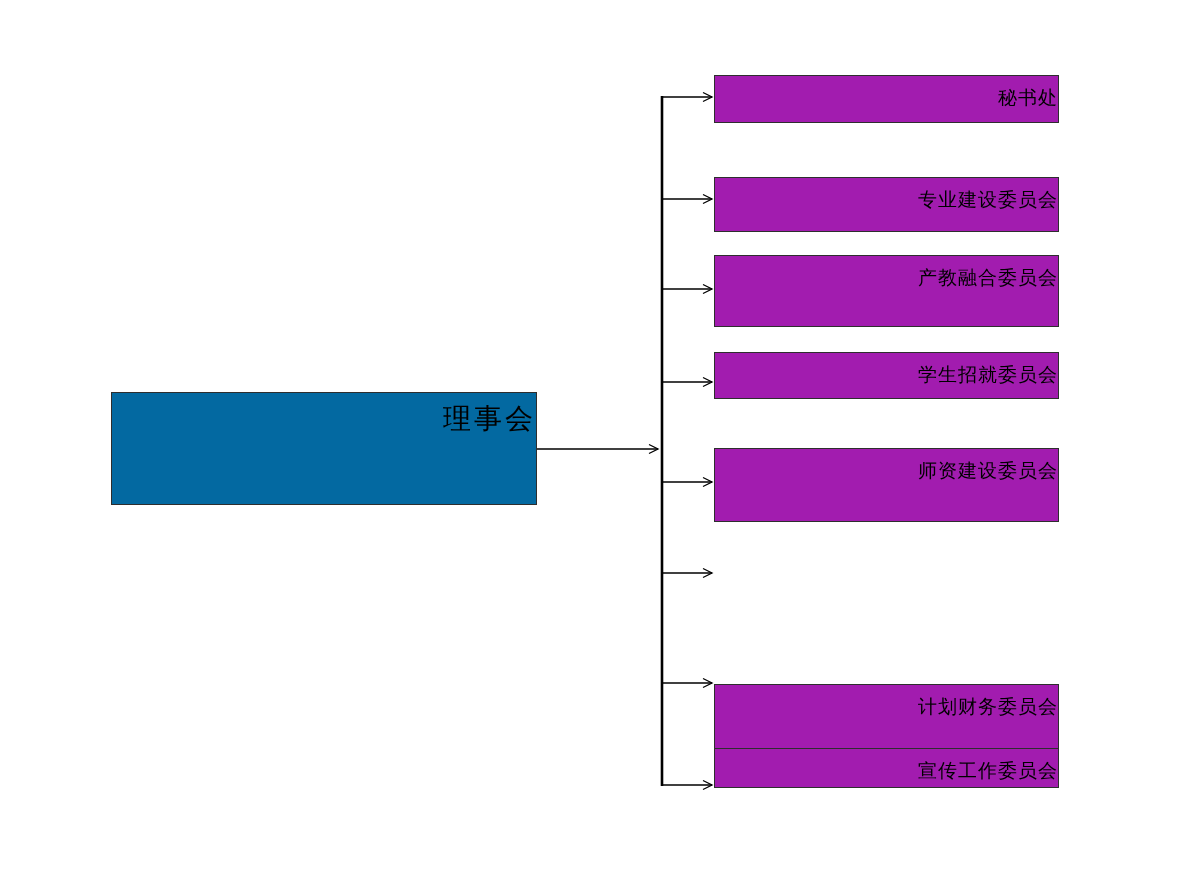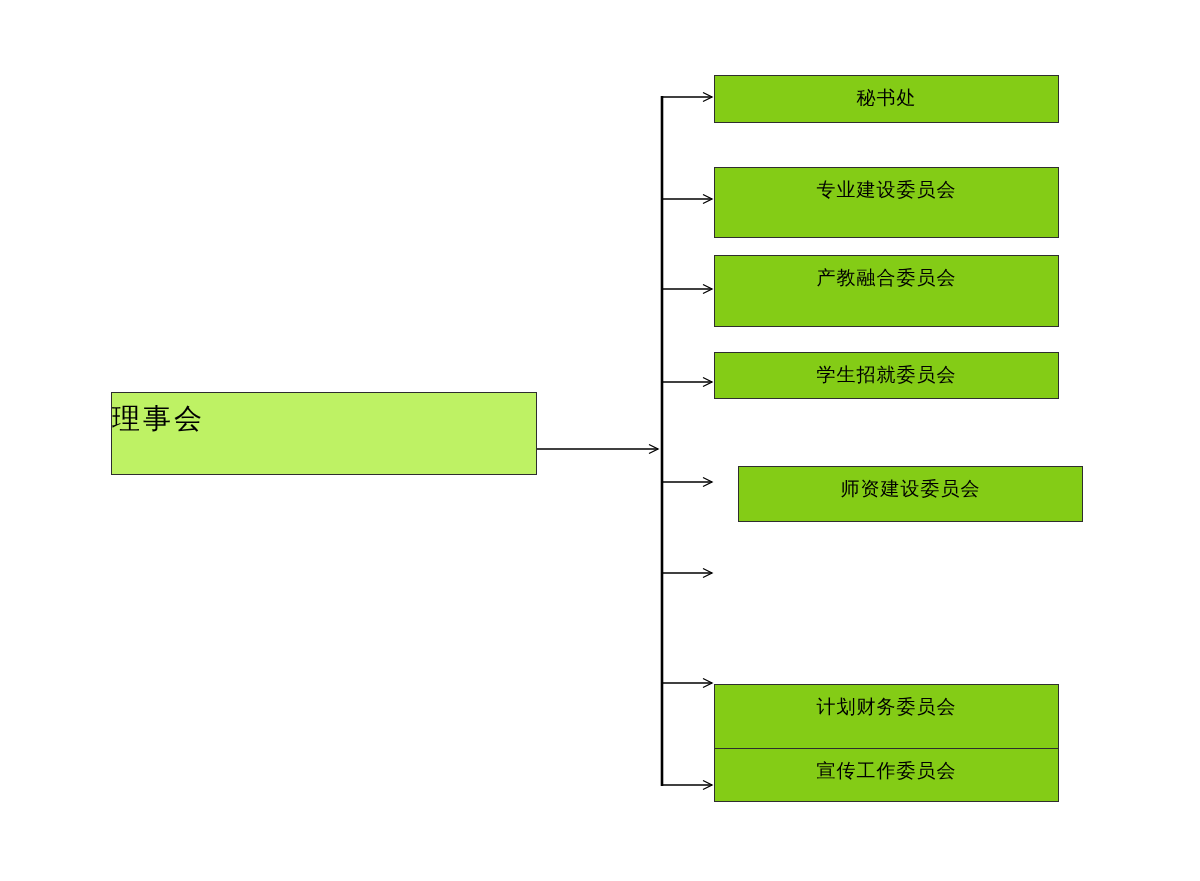--- a/index.html
+++ b/index.html
@@ -3,26 +3,26 @@
 <meta charset="utf-8">
 <style>
   html,body{margin:0;padding:0;background:#ffffff;}
   .canvas{
     position:relative;width:1200px;height:881px;background:#ffffff;
     font-family:"Liberation Sans","DejaVu Sans",sans-serif;color:#000000;overflow:hidden;
   }
   .connectors{position:absolute;left:0;top:0;width:1200px;height:881px;}
   .rbox{
     position:absolute;left:714px;width:345px;box-sizing:border-box;
-    border:1.5px solid #2e2e2e;background:#84cc16;
-    text-align:center;padding-top:9px;font-size:19px;letter-spacing:1px;
+    border:1.5px solid #2e2e2e;background:#a21caf;
+    text-align:right;padding-top:9px;font-size:19px;letter-spacing:1px;
   }
   .root-box{
-    position:absolute;left:111px;top:392px;width:426px;height:83px;box-sizing:border-box;
-    border:1.6px solid #2e2e2e;background:#bef264;text-align:left;
+    position:absolute;left:111px;top:392px;width:426px;height:113px;box-sizing:border-box;
+    border:1.6px solid #2e2e2e;background:#0369a1;text-align:right;
   }
   .root-title{font-size:28px;margin-top:7px;letter-spacing:3px;}
   .root-subtitle{font-size:18px;line-height:25px;margin-top:4px;letter-spacing:0.5px;}
 </style>
 </head>
 <body>
 
 <div class="canvas">
 
   <svg class="connectors" width="1200" height="881" viewBox="0 0 1200 881" xmlns="http://www.w3.org/2000/svg">
@@ -46,32 +46,32 @@
     <line x1="663" y1="785" x2="712" y2="785" stroke="#000000" stroke-width="1.3" marker-end="url(#arr)"></line>
   </svg>
 
   <div class="root-box">
     <div class="root-title">理事会</div>
   </div>
 
   <div class="rbox" style="top:75px;height:48px;">
     <span>秘书处</span>
   </div>
-  <div class="rbox" style="top:167px;height:71px;">
+  <div class="rbox" style="top:177px;height:55px;">
     <span>专业建设委员会</span>
   </div>
   <div class="rbox" style="top:255px;height:72px;">
     <span>产教融合委员会</span>
   </div>
   <div class="rbox" style="top:352px;height:47px;">
     <span>学生招就委员会</span>
   </div>
-  <div class="rbox" style="top:466px;height:56px;margin-left:24px;">
+  <div class="rbox" style="top:448px;height:74px;">
     <span>师资建设委员会</span>
   </div>
   <div class="rbox" style="top:643px;height:73px;margin-top:41px;">
     <span>计划财务委员会</span>
   </div>
-  <div class="rbox" style="top:748px;height:54px;">
+  <div class="rbox" style="top:748px;height:40px;">
     <span>宣传工作委员会</span>
   </div>
 
 </div>
 
 </body></html>

